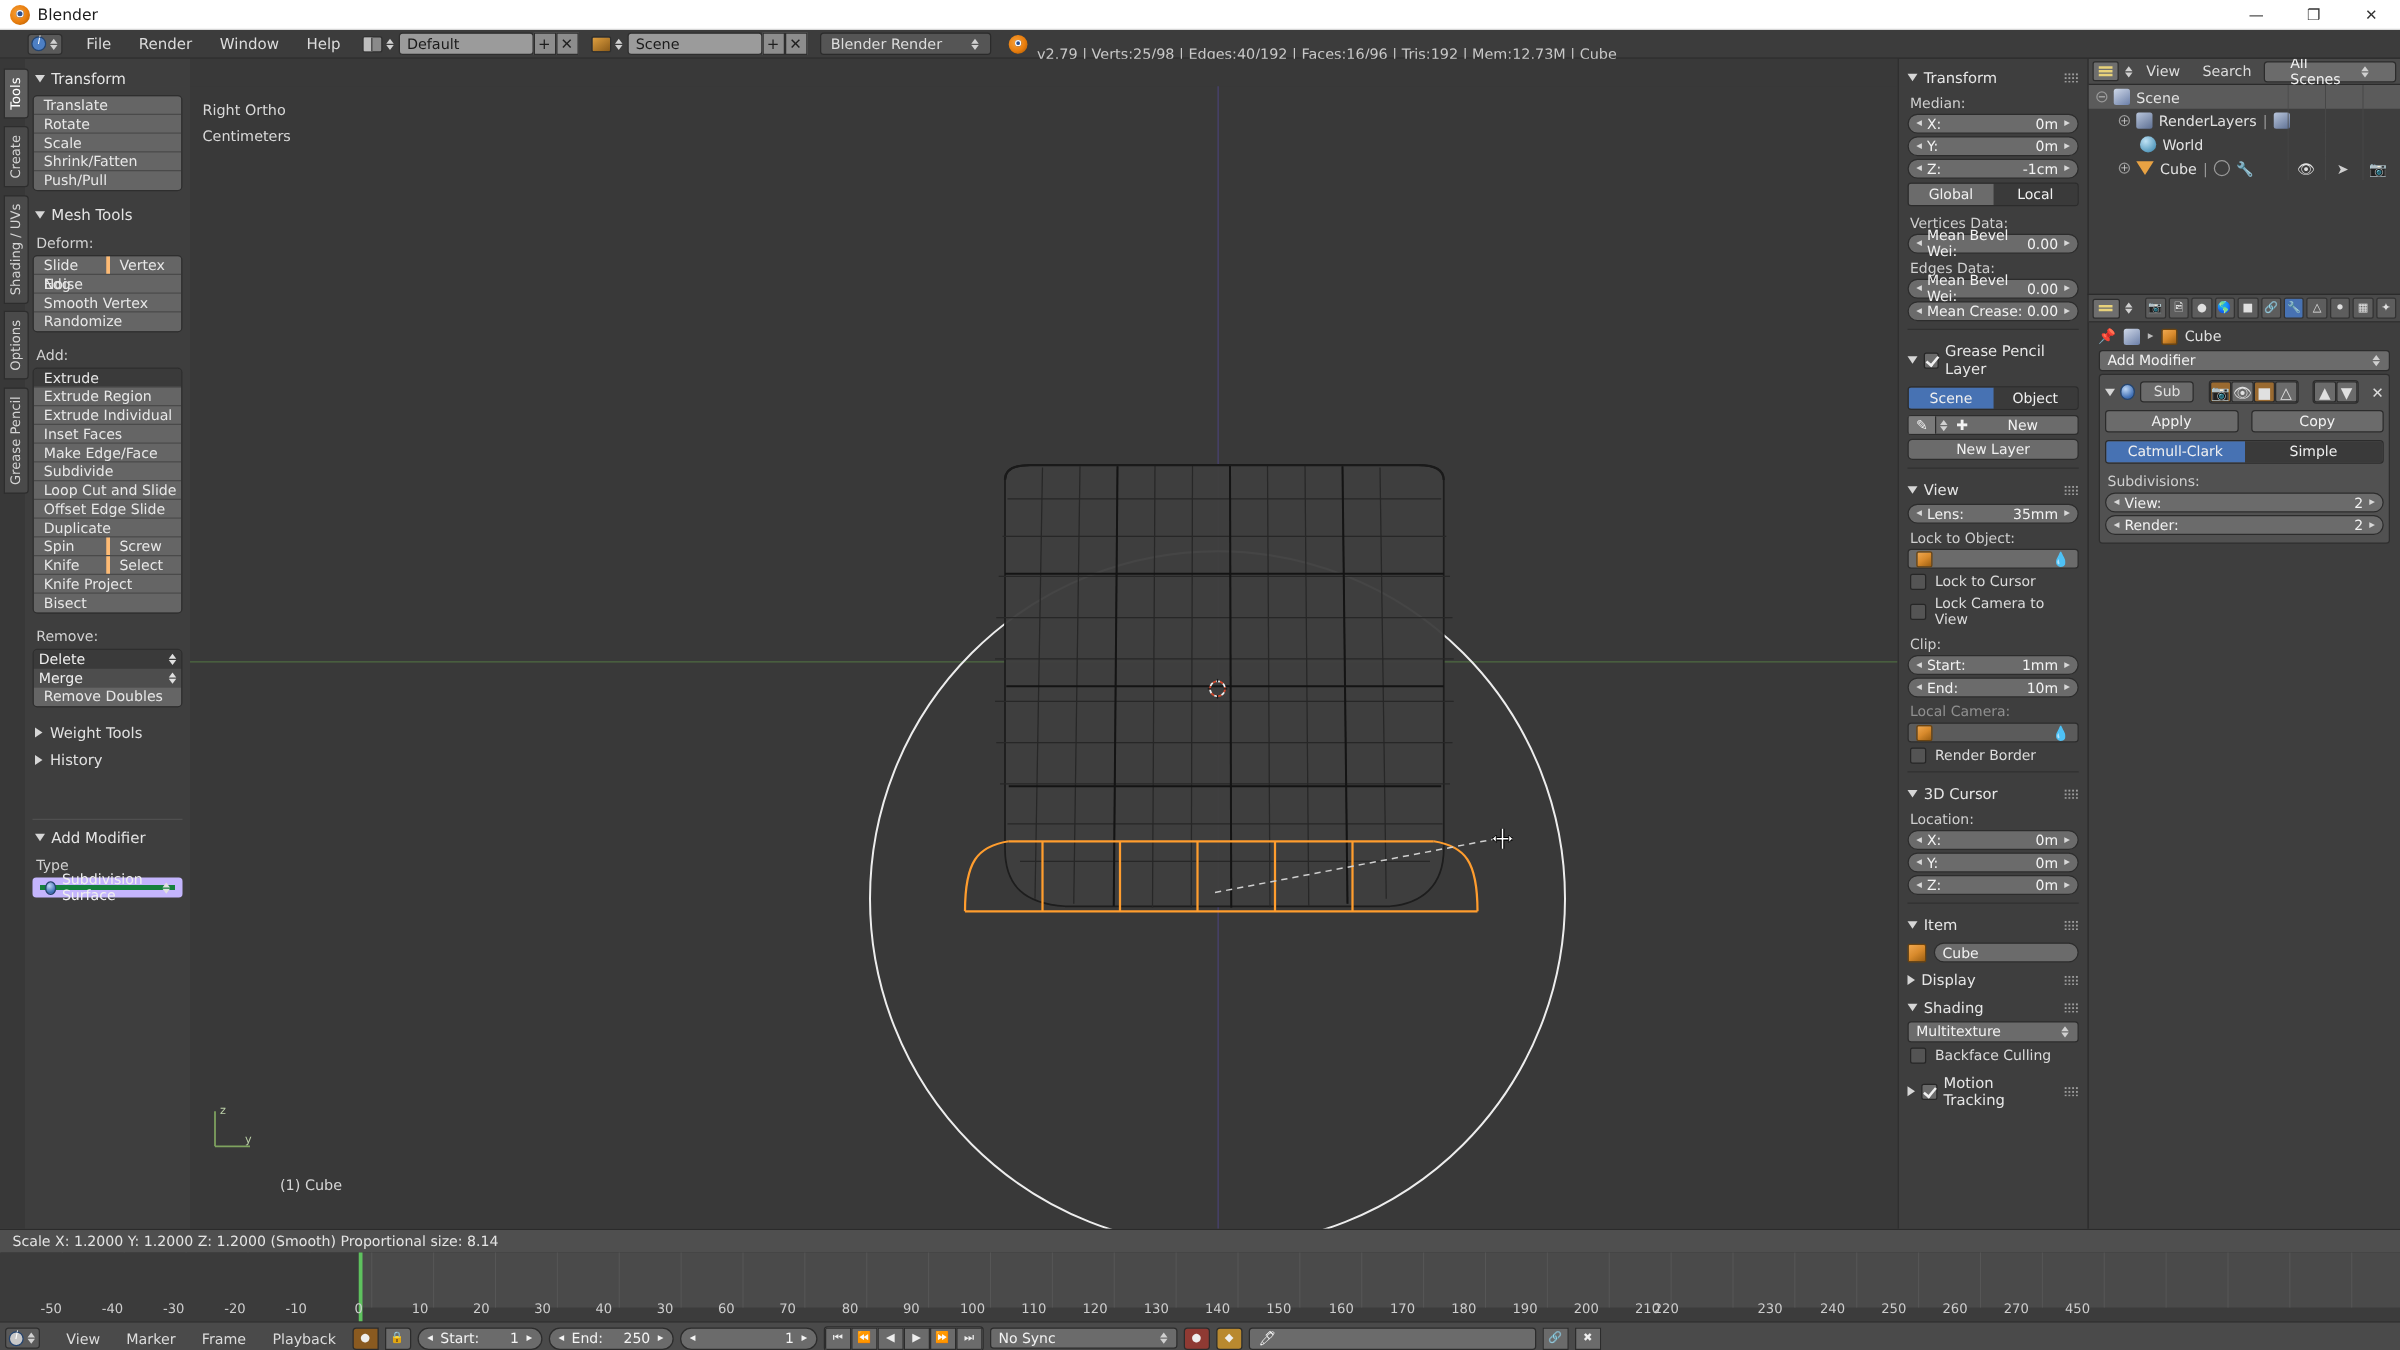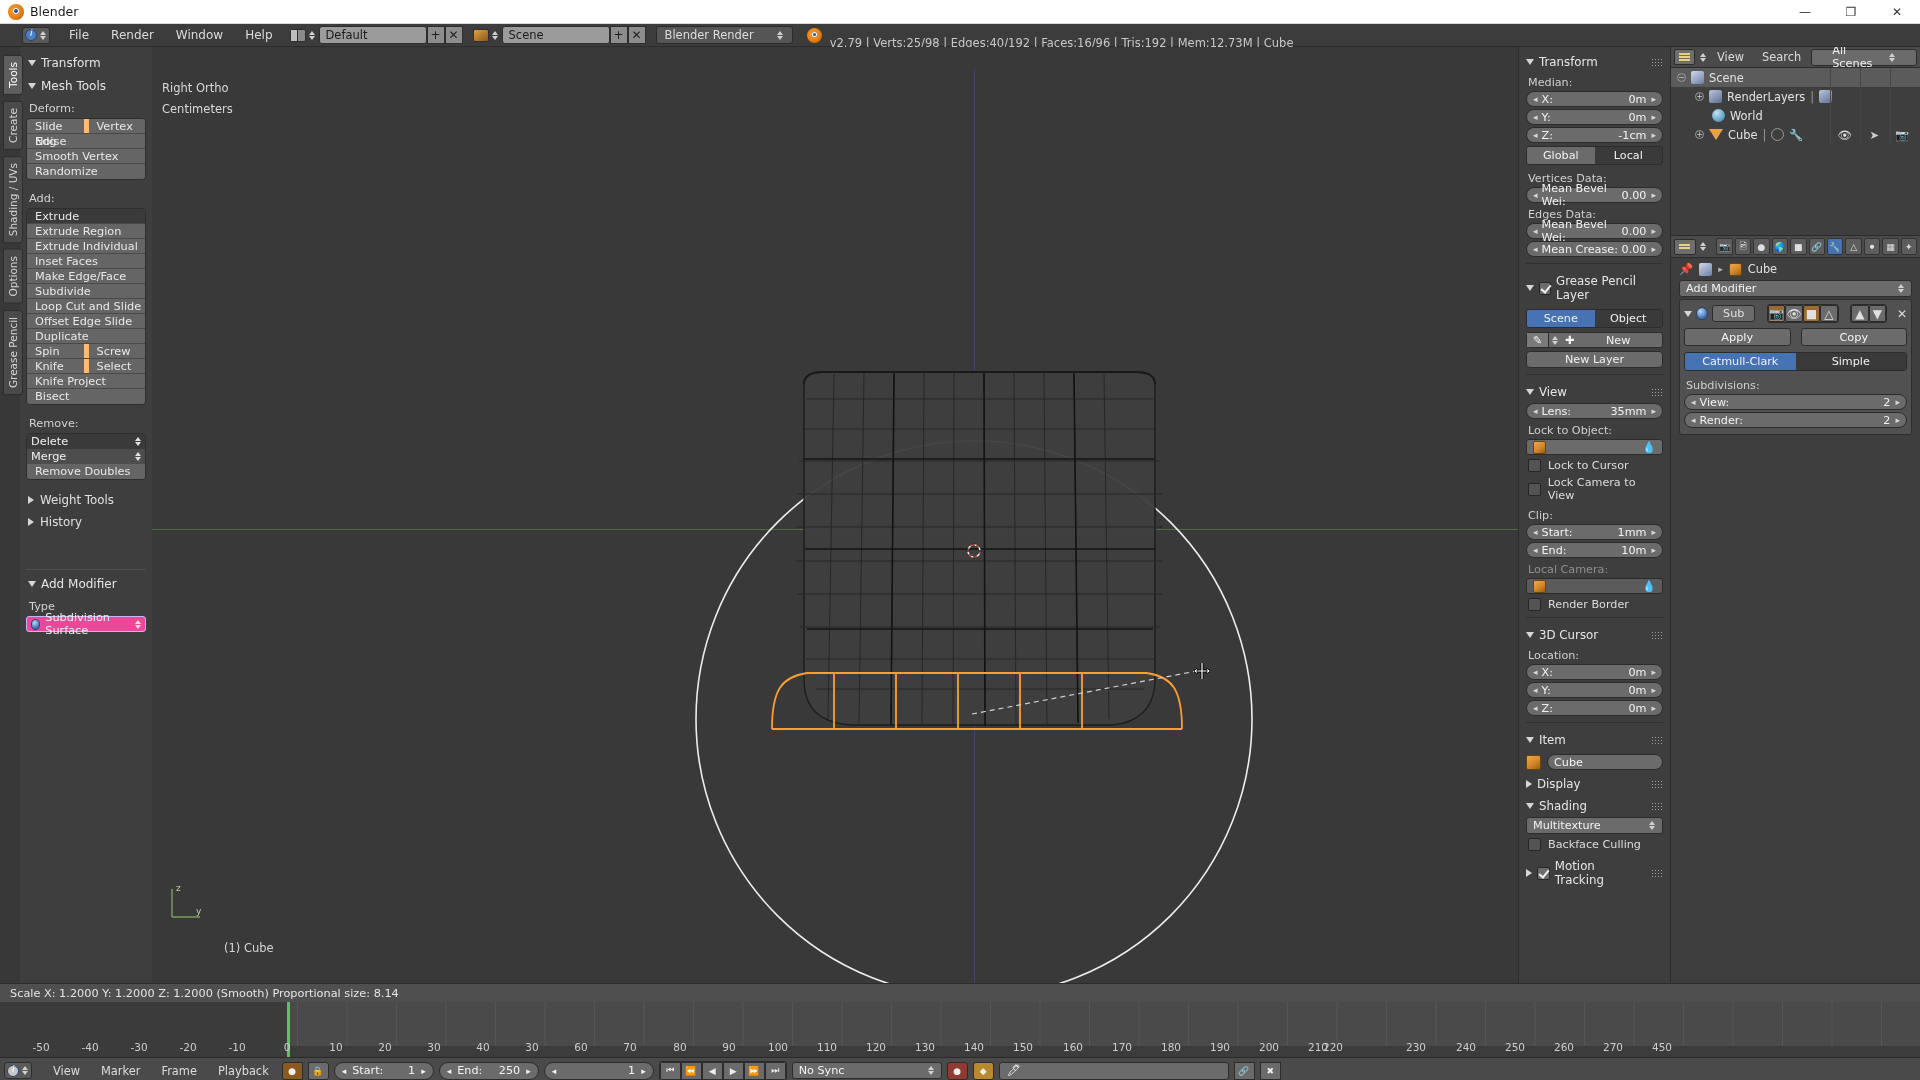--- a/index.html
+++ b/index.html
@@ -66,23 +66,23 @@
          border-top:6px solid #d6d6d6; }
   .tri.right{ border:none;border-top:4.5px solid transparent;border-bottom:4.5px solid transparent;
          border-left:6px solid #d6d6d6; }
   .btnstack { border-radius:4px; overflow:hidden; border:1px solid #2e2e2e; margin-bottom:9px; }
   .tbtn { background:#656565; border-bottom:1px solid #4a4a4a; height:15px; line-height:15px;
           padding-left:8px; font-size:11.3px; color:#e8e8e8; }
   .tbtn:last-child{ border-bottom:none; }
   .tbtn.dark { background:#3a3a3a; }
   .tbtn.row2 { display:flex; padding:0; }
   .tbtn.row2 > span { flex:1; padding-left:8px; }
-  .tbtn.row2 > span + span { border-left:5px solid #fdba74; }
+  .tbtn.row2 > span + span { border-left:3px solid #fdba74; }
   .sublabel { font-size:11.3px; color:#d2d2d2; padding:3px 0 3px 3px; }
-  .numwrap { background:#ec4899; border:1px solid #c4b5fd; border-radius:3px; height:16px;
+  .numwrap { background:#15803d; border:6px solid #c4b5fd; border-radius:3px; height:16px;
           display:flex; align-items:center; padding:0 4px; font-size:11.3px; color:#f0f0f0; }
   .numwrap .sp { margin-left:auto; display:flex; flex-direction:column; }
   .arr-up{ border-left:3px solid transparent;border-right:3px solid transparent;border-bottom:4px solid #e0e0e0;margin-bottom:1px;}
   .arr-dn{ border-left:3px solid transparent;border-right:3px solid transparent;border-top:4px solid #e0e0e0;}
   .collapsed { font-size:11.8px; color:#e0e0e0; display:flex; align-items:center; gap:6px; padding:4px 0 4px 2px;}
   .sep { height:1px; background:#303030; margin:6px 0; }
   .opline { border-top:1px solid #4f4f4f; }
 
   
   .viewport { position:relative; flex:1; background:#393939; overflow:hidden; }
@@ -256,20 +256,27 @@
       <div class="vtab">Shading / UVs</div>
       <div class="vtab">Options</div>
       <div class="vtab">Grease Pencil</div>
     </div>
 
     <div class="toolcol">
 
       <div class="panel-hd">
         <span class="tri"></span>
         <span>Transform</span>
+      </div>
+      <div class="btnstack">
+        <div class="tbtn">Translate</div>
+        <div class="tbtn">Rotate</div>
+        <div class="tbtn">Scale</div>
+        <div class="tbtn">Shrink/Fatten</div>
+        <div class="tbtn">Push/Pull</div>
       </div>
 
       <div class="panel-hd">
         <span class="tri"></span>
         <span>Mesh Tools</span>
       </div>
       <div class="sublabel">Deform:</div>
       <div class="btnstack">
         <div class="tbtn row2">
           <span>Slide Edg</span>

